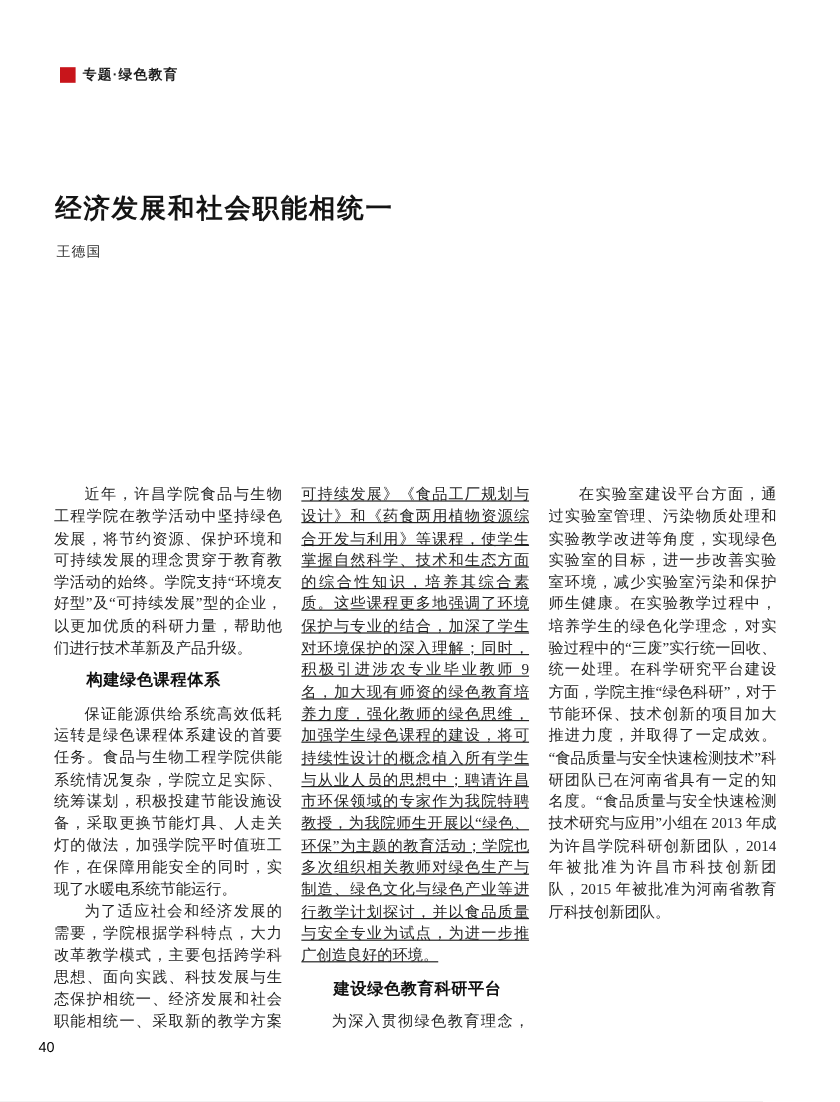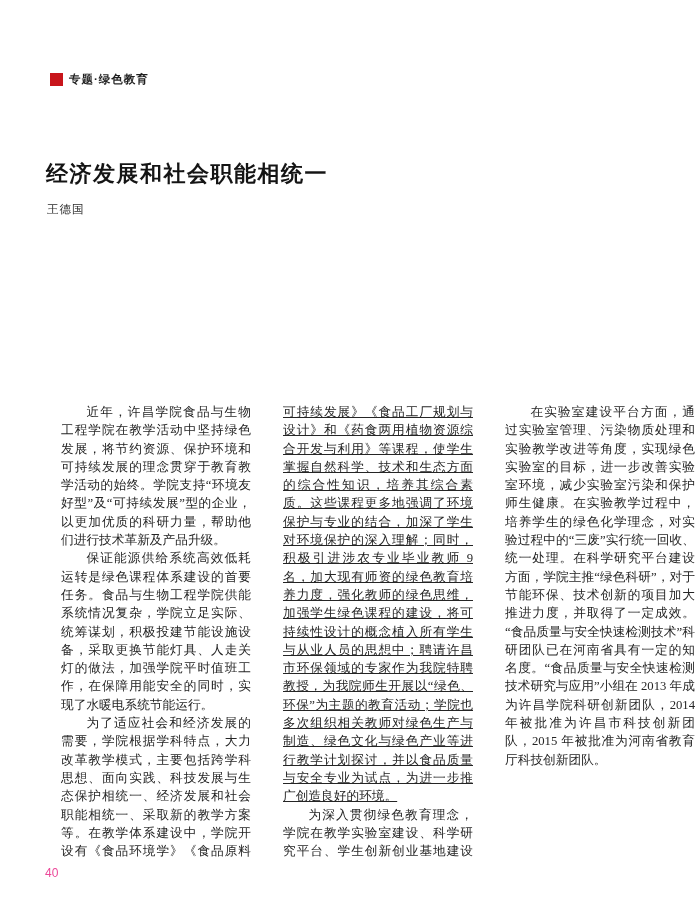--- a/index.html
+++ b/index.html
@@ -14,21 +14,20 @@
   }
 
   
   .header-tag {
     position: absolute;
     left: 50px;
     top: 55px;
     display: flex;
     align-items: center;
     gap: 6px;
-    margin-top: 17px;
   }
   .tag-square {
     width: 13px;
     height: 13px;
     background: #c8151b;
     flex: 0 0 auto;
   }
   .tag-label {
     font-family: "Liberation Sans", "DejaVu Sans", sans-serif;
     font-weight: bold;
@@ -75,21 +74,20 @@
   }
   .col {
     width: 190px;
     flex: 0 0 auto;
     font-size: 12.7px;
     line-height: 18.3px;
     color: #252525;
     text-align: justify;
     text-justify: inter-character;
     overflow: hidden;
-    margin-left: 16px;
   }
   .para {
     margin: 0;
     text-indent: 2em;
   }
   .para.cont {
     text-indent: 0;
     text-decoration: underline;
   }
   .sec-heading {
@@ -99,51 +97,53 @@
     font-size: 13.5px;
     line-height: 18.3px;
     letter-spacing: 0.5px;
     color: #111111;
     text-indent: 2em;
   }
 
   
   .page-number {
     position: absolute;
-    left: 45px;
+    left: 32px;
     top: 866px;
     font-family: "Liberation Sans", "DejaVu Sans", sans-serif;
     font-size: 12px;
-    color: #ec4899;
+    color: #000000;
   }
 </style>
 </head>
 <body>
 
 <div class="page">
 
   <div class="header-tag">
     <span class="tag-square" style="background: rgb(200, 21, 27);"></span>
     <span class="tag-label">专题·绿色教育</span>
   </div>
 
   <h1 class="title">经济发展和社会职能相统一</h1>
 
   <p class="author">王德国</p>
 
   <div class="columns">
 
     <div class="col">
       <p class="para">近年，许昌学院食品与生物工程学院在教学活动中坚持绿色发展，将节约资源、保护环境和可持续发展的理念贯穿于教育教学活动的始终。学院支持“环境友好型”及“可持续发展”型的企业，以更加优质的科研力量，帮助他们进行技术革新及产品升级。</p>
+      <h2 class="sec-heading">构建绿色课程体系</h2>
       <p class="para">保证能源供给系统高效低耗运转是绿色课程体系建设的首要任务。食品与生物工程学院供能系统情况复杂，学院立足实际、统筹谋划，积极投建节能设施设备，采取更换节能灯具、人走关灯的做法，加强学院平时值班工作，在保障用能安全的同时，实现了水暖电系统节能运行。</p>
       <p class="para">为了适应社会和经济发展的需要，学院根据学科特点，大力改革教学模式，主要包括跨学科思想、面向实践、科技发展与生态保护相统一、经济发展和社会职能相统一、采取新的教学方案等。在教学体系建设中，学院开设有《食品环境学》《食品原料学》《资源利用和</p>
     </div>
 
     <div class="col">
       <p class="para cont">可持续发展》《食品工厂规划与设计》和《药食两用植物资源综合开发与利用》等课程，使学生掌握自然科学、技术和生态方面的综合性知识，培养其综合素质。这些课程更多地强调了环境保护与专业的结合，加深了学生对环境保护的深入理解；同时，积极引进涉农专业毕业教师 9 名，加大现有师资的绿色教育培养力度，强化教师的绿色思维，加强学生绿色课程的建设，将可持续性设计的概念植入所有学生与从业人员的思想中；聘请许昌市环保领域的专家作为我院特聘教授，为我院师生开展以“绿色、环保”为主题的教育活动；学院也多次组织相关教师对绿色生产与制造、绿色文化与绿色产业等进行教学计划探讨，并以食品质量与安全专业为试点，为进一步推广创造良好的环境。</p>
+      <h2 class="sec-heading">建设绿色教育科研平台</h2>
       <p class="para">为深入贯彻绿色教育理念，学院在教学实验室建设、科学研究平台、学生创新创业基地建设方面突出绿色主旋律，形成了一系列如生物安全实验平台、</p>
     </div>
 
     <div class="col">
       <p class="para">在实验室建设平台方面，通过实验室管理、污染物质处理和实验教学改进等角度，实现绿色实验室的目标，进一步改善实验室环境，减少实验室污染和保护师生健康。在实验教学过程中，培养学生的绿色化学理念，对实验过程中的“三废”实行统一回收、统一处理。在科学研究平台建设方面，学院主推“绿色科研”，对于节能环保、技术创新的项目加大推进力度，并取得了一定成效。“食品质量与安全快速检测技术”科研团队已在河南省具有一定的知名度。“食品质量与安全快速检测技术研究与应用”小组在 2013 年成为许昌学院科研创新团队，2014 年被批准为许昌市科技创新团队，2015 年被批准为河南省教育厅科技创新团队。</p>
 
     </div>
 
   </div>
 

